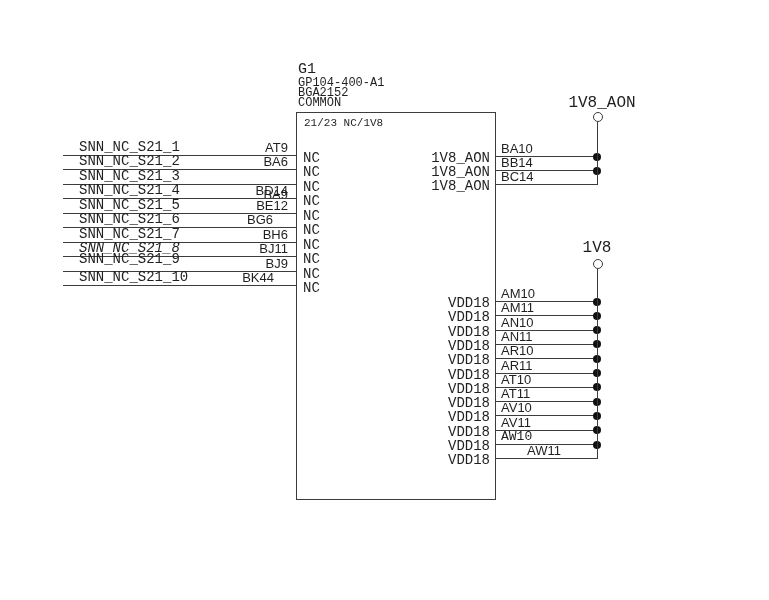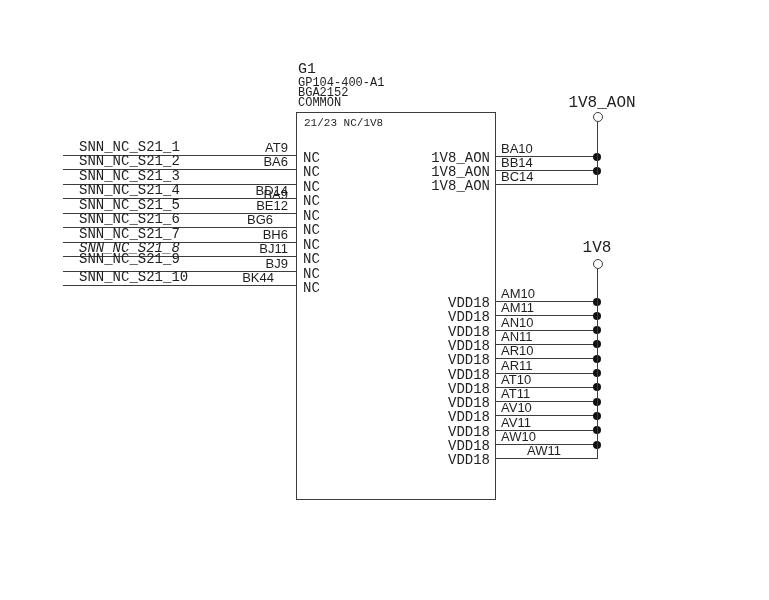--- a/index.html
+++ b/index.html
@@ -131,21 +131,21 @@
       <div class="wire" style="left: 496px; top: 415px; width: 102px; height: 1px;"></div>
       <div class="lbl mono14 right-align" style="left: 290px; width: 200px; top: 410px;">VDD18</div>
       <div class="lbl sans13" style="left: 501px; top: 401px;">AV10</div>
       <div class="dot" style="left: 593px; top: 412px;"></div>
       <div class="wire" style="left: 496px; top: 430px; width: 102px; height: 1px;"></div>
       <div class="lbl mono14 right-align" style="left: 290px; width: 200px; top: 425px;">VDD18</div>
       <div class="lbl sans13" style="left: 501px; top: 416px;">AV11</div>
       <div class="dot" style="left: 593px; top: 426px;"></div>
       <div class="wire" style="left: 496px; top: 444px; width: 102px; height: 1px;"></div>
       <div class="lbl mono14 right-align" style="left: 290px; width: 200px; top: 439px;">VDD18</div>
-      <div class="lbl sans13" style="left: 501px; top: 430px;">AW10</div>
+      <div class="lbl sans13" style="left: 501px; top: 430px; font-family: Liberation Mono, monospace;">AW10</div>
       <div class="dot" style="left: 593px; top: 441px;"></div>
       <div class="wire" style="left: 496px; top: 458px; width: 102px; height: 1px;"></div>
       <div class="lbl mono14 right-align" style="left: 290px; width: 200px; top: 453px;">VDD18</div>
       <div class="lbl sans13" style="left: 527px; top: 444px;">AW11</div>
       <div class="wire" style="left: 597px; top: 269px; width: 1px; height: 190px;"></div>
       <div class="pwrcircle" style="left: 593px; top: 259px;"></div>
       <div class="lbl mono16 center-x" style="left: 597px; top: 240px;">1V8</div>
     </div>
 </div>
 

